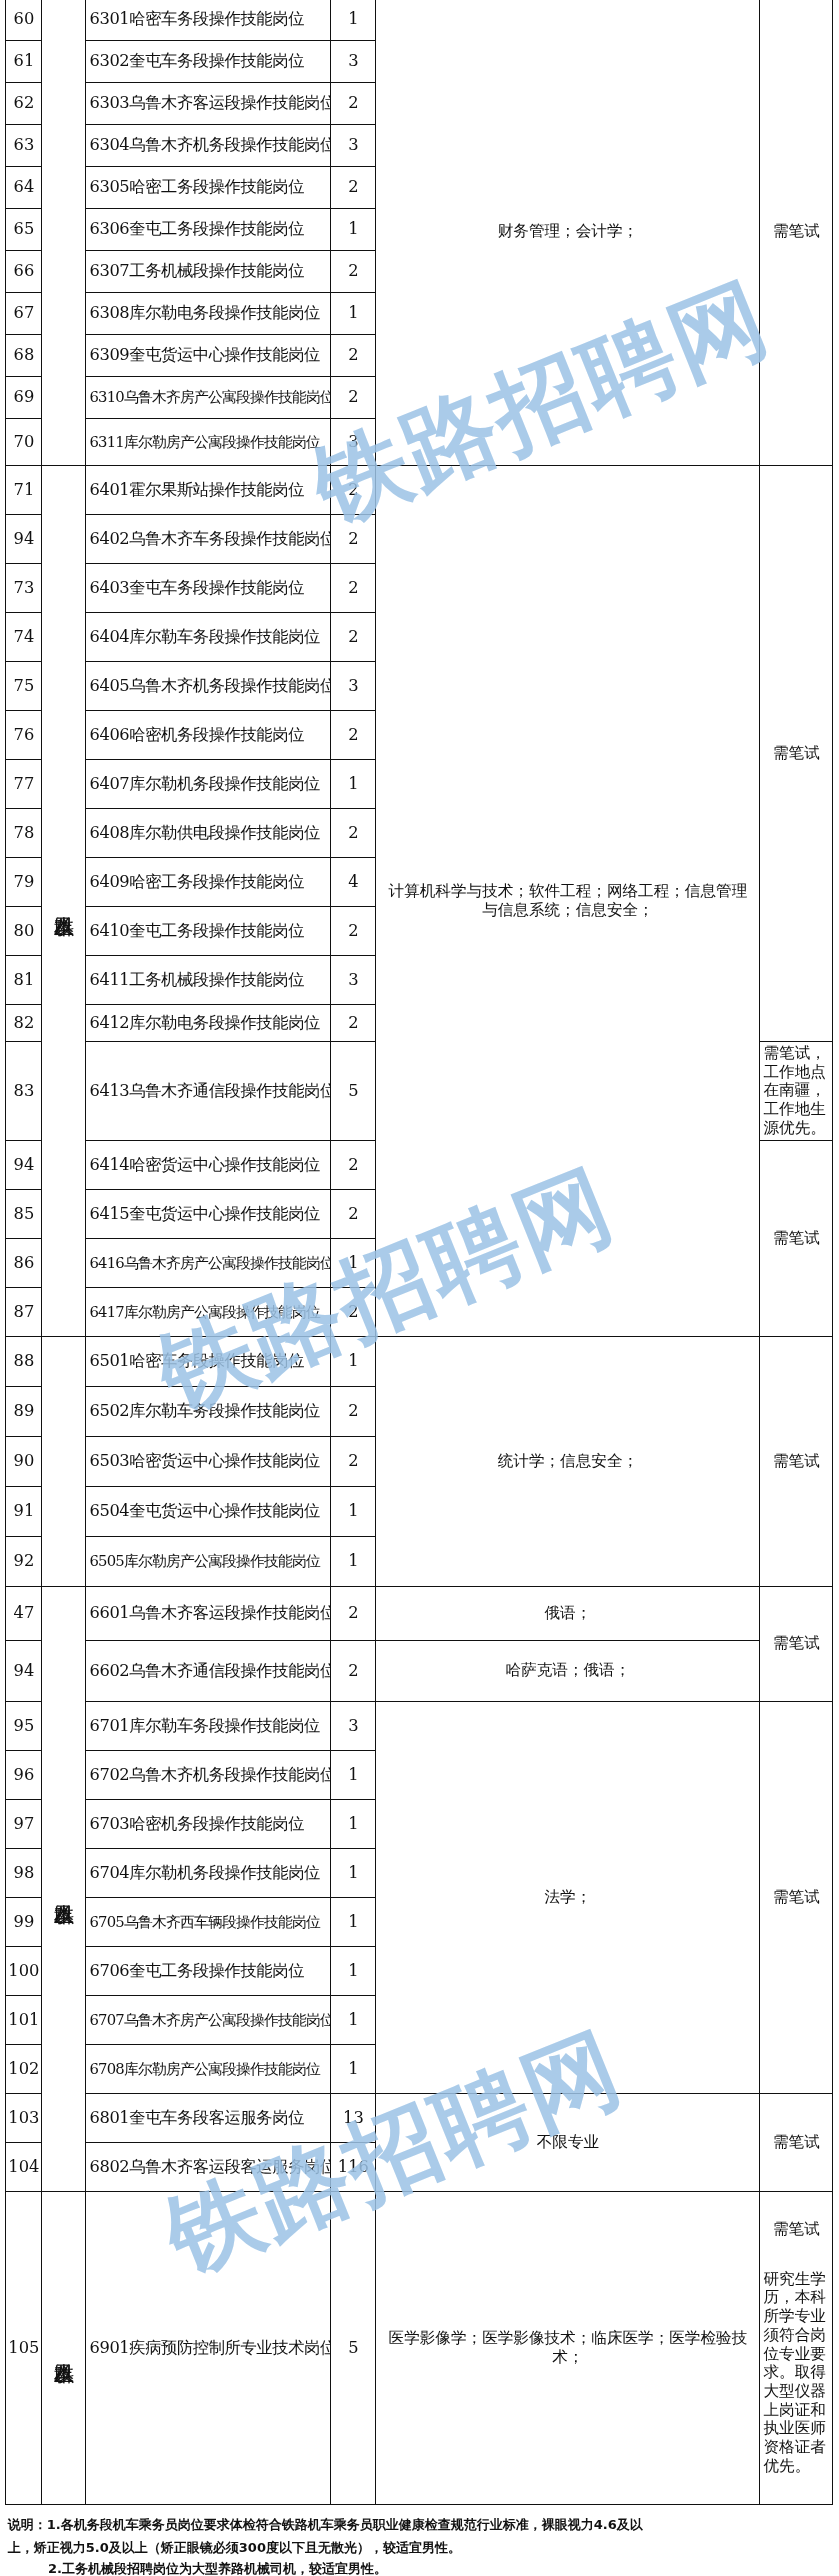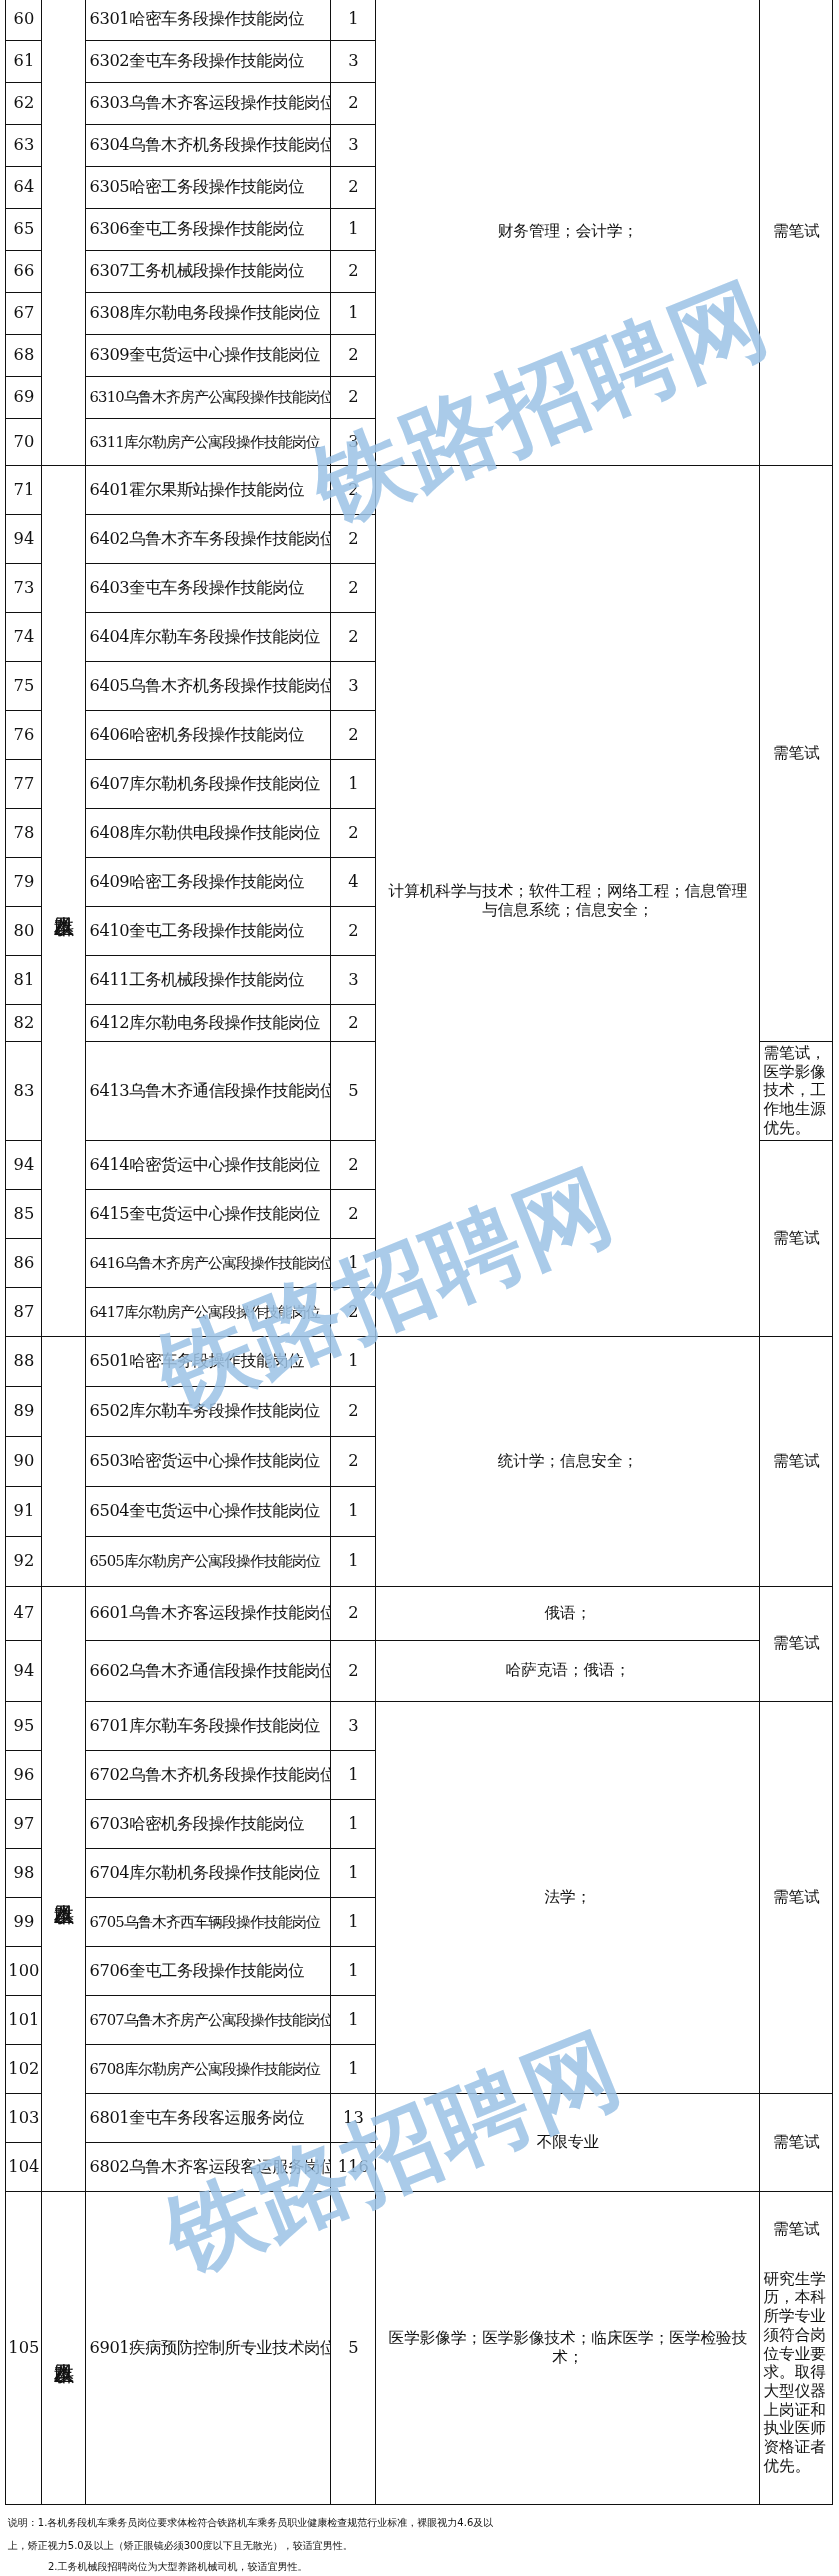--- a/index.html
+++ b/index.html
@@ -9,21 +9,21 @@
          border-collapse:collapse; table-layout:fixed; }
   #recruit-table td { border:1.9px solid #111; padding:0; text-align:center;
          vertical-align:middle; font-size:16.3px; line-height:1.2; overflow:hidden; }
   #recruit-table td.pos { text-align:left; padding-left:3.1px; white-space:nowrap; letter-spacing:-0.4px; }
   #recruit-table td.pos.long { font-size:14.8px; letter-spacing:-0.8px; }
   #recruit-table td.num { font-size:16.3px; }
   #recruit-table td.edu { font-size:20px; line-height:1.35; }
   #recruit-table td.major { font-size:15.6px; padding:0 11px; }
   #recruit-table td.note { font-size:15.6px; line-height:1.2; padding:0 3.1px; }
   #recruit-table td.note.left { text-align:left; }
-  .footnote { position:absolute; left:7.8px; font-size:10px; font-weight:normal;
+  .footnote { position:absolute; left:7.8px; font-size:13px; font-weight:bold;
          white-space:nowrap; font-family:"DejaVu Sans","Liberation Sans",sans-serif; }
   .watermark { position:absolute; color:#9cc3e6; opacity:0.85; font-size:93px;
          font-weight:bold; transform:rotate(-22deg); transform-origin:left top;
          white-space:nowrap; pointer-events:none;
          font-family:"DejaVu Sans","Liberation Sans",sans-serif; letter-spacing:3.1px; }
 </style>
 </head>
 <body>
 
 <table id="recruit-table">
@@ -154,21 +154,21 @@
       </tr>
       <tr style="height: 37px;">
         <td class="num">82</td>
         <td class="pos">6412库尔勒电务段操作技能岗位</td>
         <td class="num">2</td>
       </tr>
       <tr style="height: 99px;">
         <td class="num">83</td>
         <td class="pos">6413乌鲁木齐通信段操作技能岗位</td>
         <td class="num">5</td>
-        <td class="note left">需笔试，医学影像技术，工作地生源优先。</td>
+        <td class="note left">需笔试，工作地点在南疆，工作地生源优先。</td>
       </tr>
       <tr style="height: 49px;">
         <td class="num">94</td>
         <td class="pos">6414哈密货运中心操作技能岗位</td>
         <td class="num">2</td>
         <td class="note" rowspan="4">需笔试</td>
       </tr>
       <tr style="height: 49px;">
         <td class="num">85</td>
         <td class="pos">6415奎屯货运中心操作技能岗位</td>

